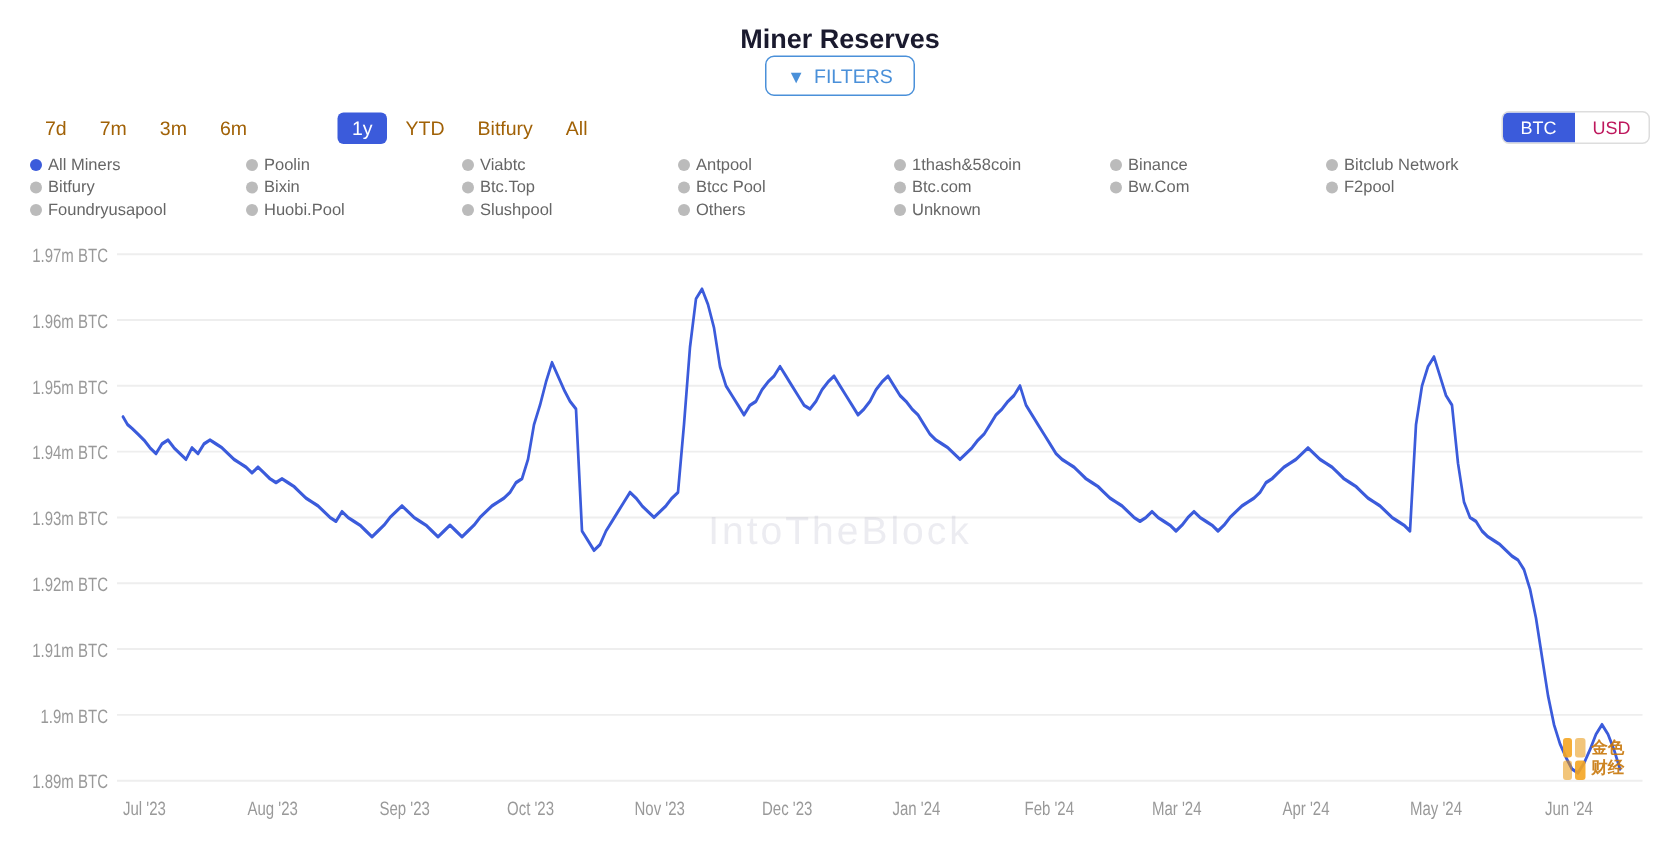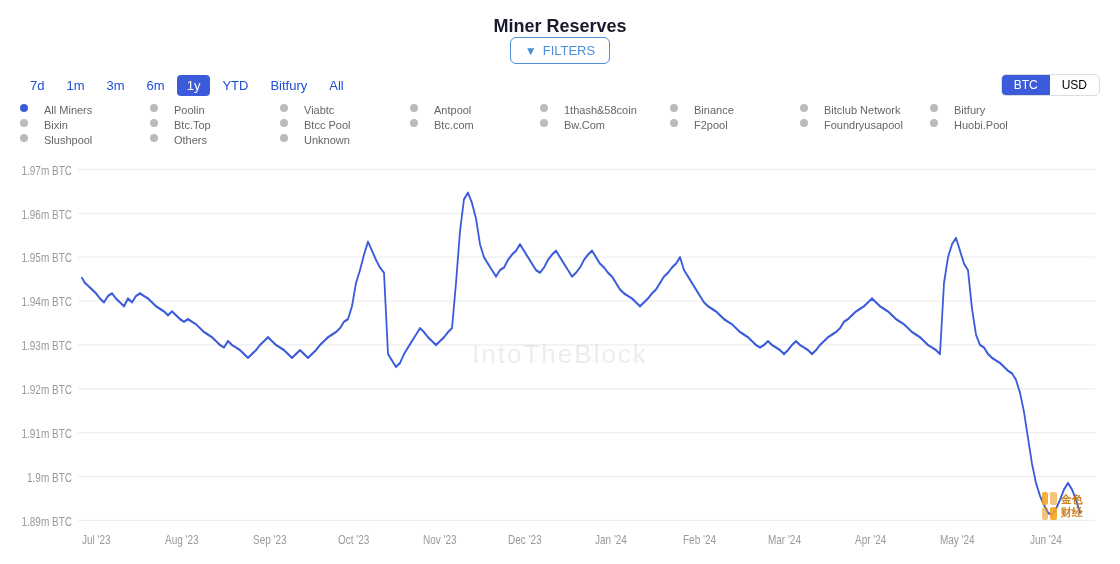--- a/index.html
+++ b/index.html
@@ -53,60 +53,62 @@
     }
     .time-buttons {
       display: flex;
       gap: 2px;
     }
     .time-btn {
       padding: 3px 10px;
       font-size: 13px;
       border: none;
       background: transparent;
-      color: #1d4ed8;
+      color: #a16207;
       cursor: pointer;
       border-radius: 4px;
     }
     .time-btn.active {
       background: #3b5bdb;
       color: #fff;
       border-radius: 4px;
+      margin-left: 48px;
     }
     .currency-toggle {
       display: flex;
       border: 1.5px solid #ddd;
       border-radius: 5px;
       overflow: hidden;
     }
     .cur-btn {
       padding: 3px 12px;
       font-size: 12px;
       border: none;
       background: transparent;
-      color: #000000;
+      color: #be185d;
       cursor: pointer;
     }
     .cur-btn.active {
       background: #3b5bdb;
       color: #fff;
     }
     .legend {
       display: flex;
       flex-wrap: wrap;
       gap: 4px 0;
       margin-bottom: 6px;
       row-gap: 3px;
     }
     .legend-item {
       display: flex;
-      gap: 16px;
+      align-items: center;
+      gap: 4px;
       font-size: 11px;
       color: #666;
-      width: 130px;
+      width: 144px;
     }
     .legend-dot {
       width: 8px;
       height: 8px;
       border-radius: 50%;
       flex-shrink: 0;
     }
     .legend-item.all-miners .legend-dot { background: #3b5bdb; }
     .legend-item.gray .legend-dot { background: #bbb; }
     .chart-area {
@@ -174,21 +176,21 @@
     <span class="page-title">Miner Reserves</span>
     <button class="filters-btn">
       <span class="filter-icon">▼</span>
       <span>FILTERS</span>
     </button>
   </div>
 
   <div class="controls-row">
     <div class="time-buttons">
       <button class="time-btn">7d</button>
-      <button class="time-btn">1m</button>
+      <button class="time-btn">7m</button>
       <button class="time-btn">3m</button>
       <button class="time-btn">6m</button>
       <button class="time-btn active">1y</button>
       <button class="time-btn">YTD</button>
       <button class="time-btn">Bitfury</button>
       <button class="time-btn">All</button>
     </div>
     <div class="currency-toggle">
       <button class="cur-btn active">BTC</button>
       <button class="cur-btn">USD</button>

